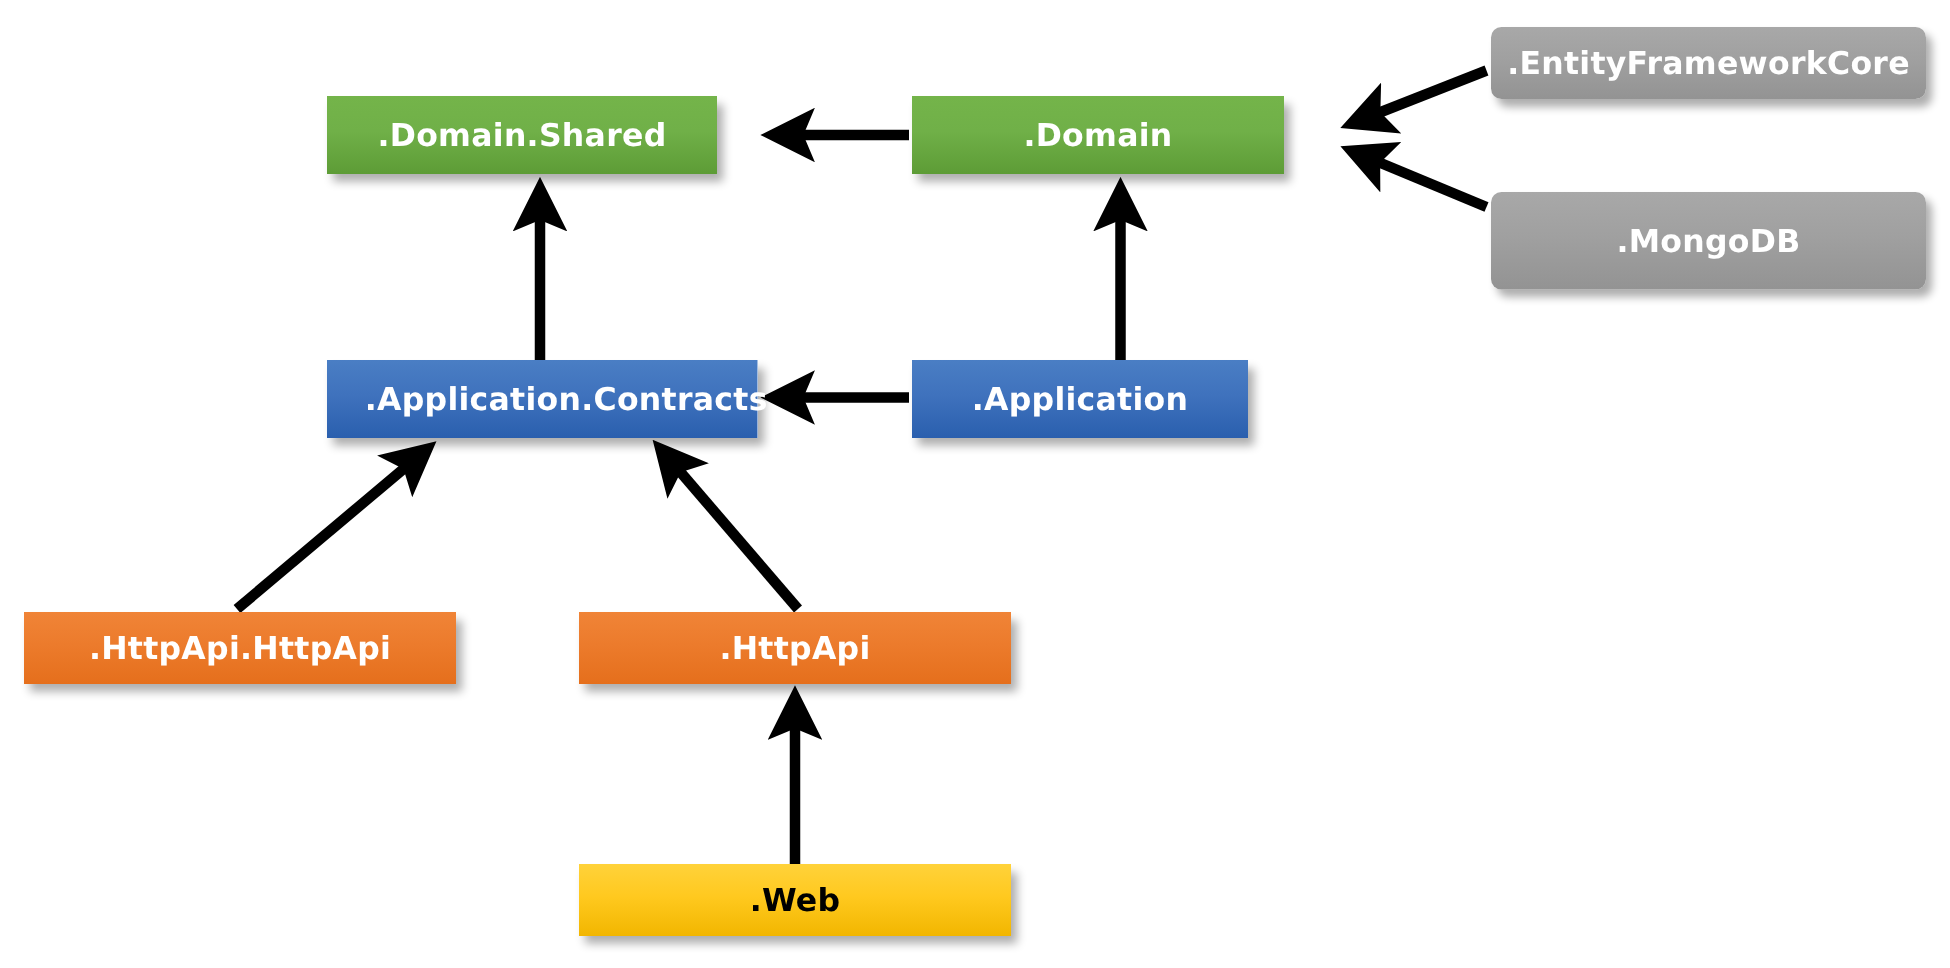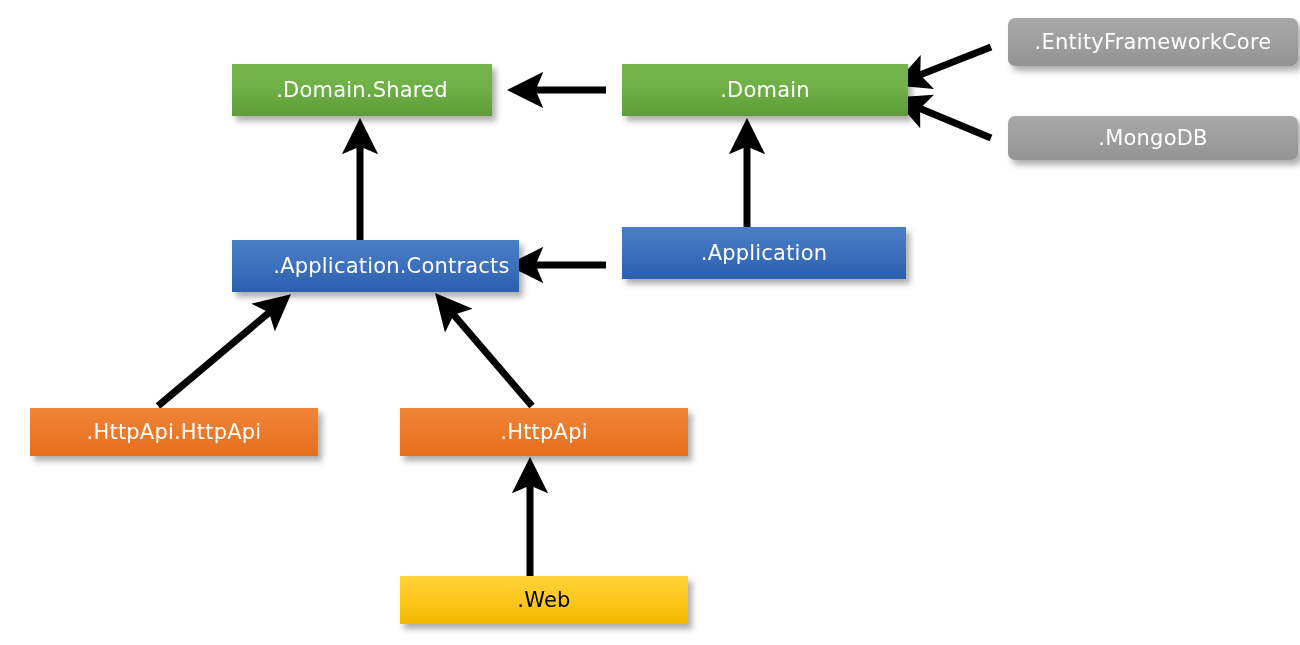--- a/index.html
+++ b/index.html
@@ -29,27 +29,26 @@
     height: 645px;
     pointer-events: none;
   }
   .node {
     position: absolute;
     box-sizing: border-box;
     display: flex;
     align-items: center;
     justify-content: center;
     color: #ffffff;
-    font-weight: normal;
+    font-weight: bold;
     font-size: 21px;
     letter-spacing: 0.2px;
     text-align: right;
     box-shadow: 4px 5px 6px rgba(0,0,0,0.32);
     white-space: nowrap;
-    margin-left: 14px;
   }
   .node.green {
     background: linear-gradient(to bottom, #74b44a 0%, #70b048 45%, #5d9c36 100%);
   }
   .node.blue {
     background: linear-gradient(to bottom, #4a7ec4 0%, #3f72bd 45%, #2a5fae 100%);
   }
   .node.orange {
     background: linear-gradient(to bottom, #f08437 0%, #ec7b2c 45%, #e56f1c 100%);
   }
@@ -94,37 +93,37 @@
 
     <line x1="532" y1="406" x2="441" y2="300" stroke="#000000" stroke-width="7" marker-end="url(#arrowhead)"></line>
 
     <line x1="530" y1="576" x2="530" y2="466" stroke="#000000" stroke-width="7" marker-end="url(#arrowhead)"></line>
   </svg>
 
   <div class="node green" style="left:218px; top:64px; width:260px; height:52px;">
     <span class="node-label">.Domain.Shared</span>
   </div>
 
-  <div class="node green" style="left:608px; top:64px; width:286px; height:52px;">
+  <div class="node green" style="left:608px; top:64px; width:248px; height:52px;">
     <span class="node-label">.Domain</span>
   </div>
 
   <div class="node gray" style="left:994px; top:18px; width:290px; height:48px;">
     <span class="node-label">.EntityFrameworkCore</span>
   </div>
 
-  <div class="node gray" style="left:994px; top:116px; width:290px; height:44px;">
+  <div class="node gray" style="left:994px; top:128px; width:290px; height:65px;">
     <span class="node-label">.MongoDB</span>
   </div>
 
   <div class="node blue" style="left:218px; top:240px; width:287px; height:52px;padding-left:32px;">
     <span class="node-label">.Application.Contracts</span>
   </div>
 
-  <div class="node blue" style="left:608px; top:227px; width:284px; height:52px;">
+  <div class="node blue" style="left:608px; top:240px; width:224px; height:52px;">
     <span class="node-label">.Application</span>
   </div>
 
   <div class="node orange" style="left:16px; top:408px; width:288px; height:48px;">
     <span class="node-label">.HttpApi.HttpApi</span>
   </div>
 
   <div class="node yellow" style="left:386px; top:576px; width:288px; height:48px;">
     <span class="node-label">.Web</span>
   </div>

